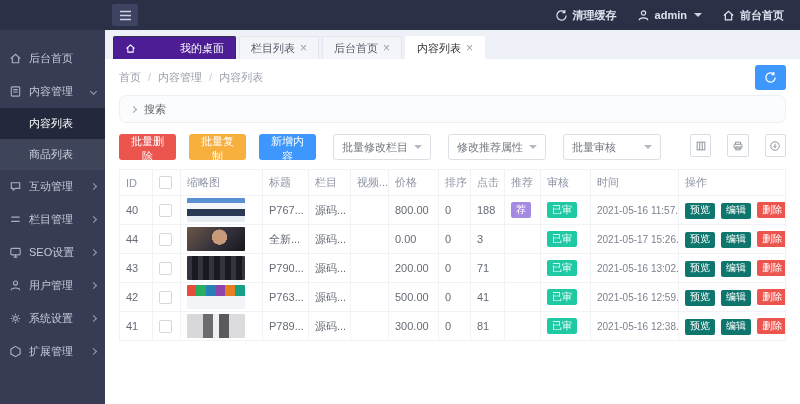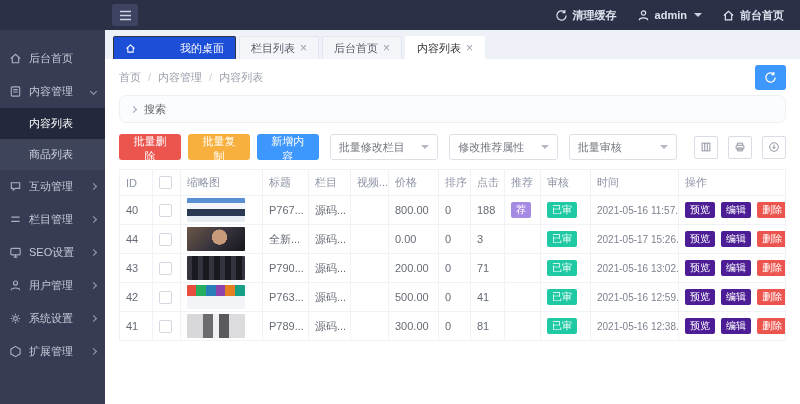--- a/index.html
+++ b/index.html
@@ -24,33 +24,33 @@
   .chev.right { transform:rotate(-45deg); }
   .chev.down  { transform:rotate(45deg); }
   .side-item .chev { margin-left:auto; }
   .side-sub-item { height:31px; display:flex; align-items:center; padding-left:29px; cursor:pointer; background:#3e4459; color:#cfd3e0; }
   .side-sub-item.active { background:#23283d; color:#ffffff; }
 
   
   .main { position:absolute; left:105px; top:30px; right:0; bottom:0; display:flex; flex-direction:column; background:#eef1f7; }
   .tabs-row { height:29px; padding:6px 0 0 8px; display:flex; gap:3px; flex:none; }
   .tab { height:23px; padding:0 11px; display:flex; align-items:center; gap:5px; font-size:11px; border-radius:2px 2px 0 0; background:#f3f5f9; border:1px solid #e2e6ee; border-bottom:none; color:#555a66; cursor:pointer; white-space:nowrap; }
-  .tab.first { background:#1d4ed8; border-color:#2e3348; color:#fff;gap:44px; }
+  .tab.first { background:#4c1d95; border-color:#2e3348; color:#fff;gap:44px; }
   .tab.active { background:#ffffff; border-color:#ffffff; color:#333; }
   .tab-close { font-size:12px; color:#9aa0ad; line-height:1; cursor:pointer; }
 
   .content { flex:1; background:#fff; display:flex; flex-direction:column; min-height:0; }
   .bc-row { height:36px; flex:none; display:flex; align-items:center; justify-content:space-between; padding:0 14px; }
   .breadcrumb { display:flex; align-items:center; gap:7px; font-size:11px; color:#9aa0ac; }
   .bc-sep { color:#c8ccd6; }
   .refresh-btn { width:31px; height:25px; background:#3e97fd; border:none; border-radius:3px; display:flex; align-items:center; justify-content:center; color:#fff; cursor:pointer; }
 
   .search-bar { margin:0 14px; height:28px; flex:none; background:#fbfcfe; border:1px solid #ecf0f5; border-radius:7px; display:flex; align-items:center; gap:8px; padding:0 11px; font-size:11px; color:#666; cursor:pointer; }
 
-  .toolbar { margin:11px 14px 9px; flex:none; display:flex; align-items:center; gap:7px; }
+  .toolbar { margin:11px 14px 9px; flex:none; display:flex; align-items:flex-start; gap:13px; }
   .btn { height:26px; padding:0 10px; border:none; border-radius:3px; color:#fff; font-size:11px; cursor:pointer; font-family:inherit; }
   .btn-red    { background:#ec544e; }
   .btn-orange { background:#f7af3d; }
   .btn-blue   { background:#3e97fd; }
   .select { width:113px; height:26px; margin-left:4px; background:#fff; border:1px solid #dcdfe6; border-radius:3px; display:flex; align-items:center; justify-content:space-between; padding:0 8px; font-size:11px; color:#73777f; cursor:pointer; }
   .select .caret-down { border-top-color:#b4b8c2; }
   .tool-spacer { flex:1; }
   .icon-btn { width:25px; height:23px; background:#fff; border:1px solid #d8dce5; border-radius:2px; display:flex; align-items:center; justify-content:center; color:#8a8f9b; cursor:pointer; margin-left:3px; }
 
   
@@ -63,21 +63,21 @@
   .t-website { background:linear-gradient(180deg,#5b8fd4 0 22%,#f4f6f9 22% 46%,#2a3a55 46% 76%,#e8edf4 76%); }
   .t-person  { background:radial-gradient(circle at 56% 42%, #c79b7a 0 21%, transparent 22%), linear-gradient(135deg,#6b5647,#35323c 55%,#17161c); }
   .t-group   { background:repeating-linear-gradient(90deg,#34343e 0 5px,#191920 5px 11px), #191920; }
   .t-chart   { background:linear-gradient(180deg, transparent 0 45%, #f2f4f7 45%), linear-gradient(90deg,#e74c3c 0 16%,#27ae60 16% 33%,#2980b9 33% 50%,#8e44ad 50% 66%,#e67e22 66% 83%,#16a085 83%); }
   .t-model   { background:linear-gradient(90deg,#d8d8da 0 28%,#6b6b70 28% 44%,#f0f0f2 44% 56%,#59595e 56% 72%,#dcdcde 72%); }
   .badge { display:inline-block; padding:3px 5px; border-radius:2px; color:#fff; font-size:10px; line-height:1; }
   .b-purple { background:#a48ae3; }
   .b-green  { background:#1ec9a4; }
   .time-cell { font-size:10px; color:#7c828f; }
   .act { display:inline-block; padding:3px 5px; border-radius:2px; color:#fff; font-size:10px; line-height:1; cursor:pointer; margin-right:3px; }
-  .act-blue { background:#4c1d95; } .act-red { background:#ec544e; }
+  .act-blue { background:#0f766e;font-family:Liberation Mono, monospace; } .act-red { background:#ec544e; }
 </style>
 </head>
 <body>
 
 <div class="navbar">
   <div class="nav-burger">
     <span>
       <svg width="13" height="11" viewBox="0 0 13 11" fill="none" stroke="currentColor" stroke-width="1.4">
           <path d="M1 1.5 H12 M1 5.5 H12 M1 9.5 H12"></path>
         </svg>

